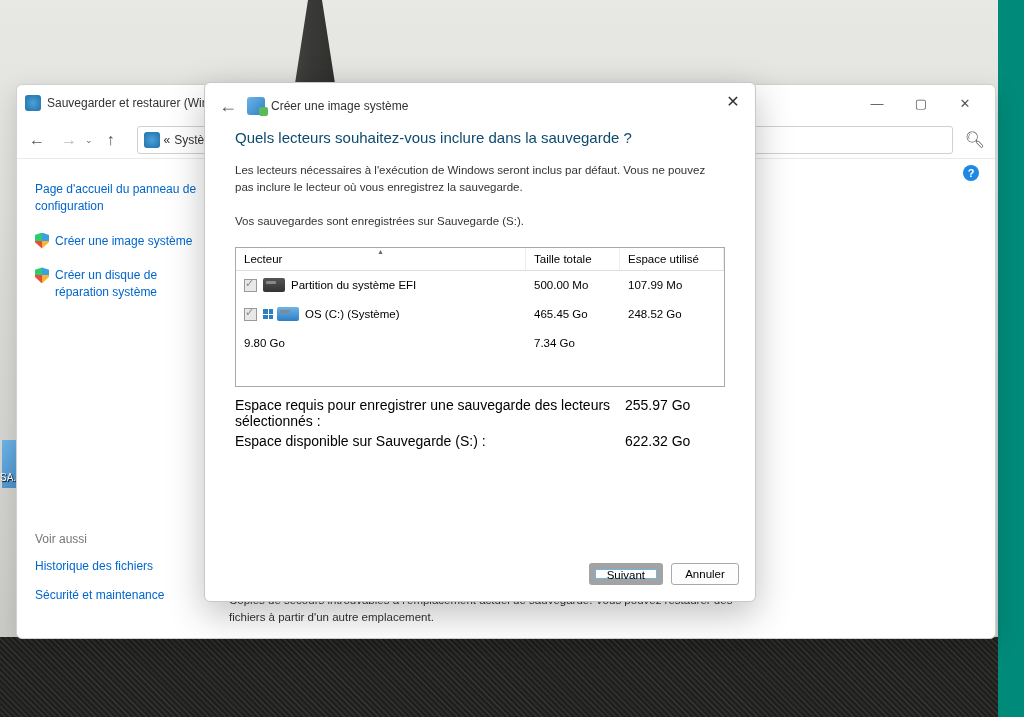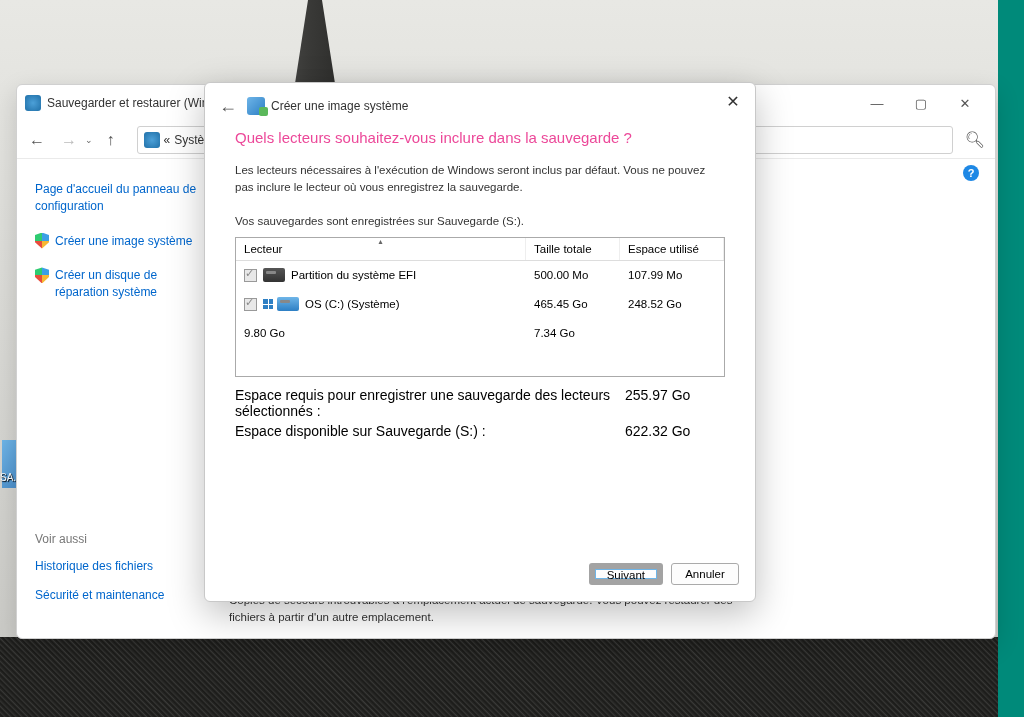--- a/index.html
+++ b/index.html
@@ -95,23 +95,23 @@
     .dlg-back { width: 26px; height: 26px; display:flex;align-items:center;justify-content:center; color:#555; font-size: 18px; }
     .dlg-icon {
       width: 18px; height: 18px;
       background: linear-gradient(135deg,#6eb5e8,#2d7fc4); border-radius: 3px; position: relative;
     }
     .dlg-icon::after { content:""; position:absolute; bottom:-1px; right:-3px; width: 9px; height: 9px; background:#5bb85b; border-radius: 2px; }
     .dlg-title { font-size: 12px; color: #333; flex: 1; }
     .dlg-close { width: 40px; height: 28px; display:flex;align-items:center;justify-content:center; color:#333; font-size: 16px; position:absolute; top: 4px; right: 2px; }
 
     .dialog-body { flex: 1; padding: 0 30px 0 30px; }
-    .dlg-heading { color: #ec4899; font-size: 15px; font-weight: 400; margin-top: 0px; margin-bottom: 16px; }
+    .dlg-heading { color: #0c4a6e; font-size: 15px; font-weight: 400; margin-top: 0px; margin-bottom: 16px; }
     .dlg-desc { font-size: 11.5px; color: #333; line-height: 1.5; margin-bottom: 18px; }
-    .dlg-note { font-size: 11.5px; color: #333; margin-bottom: 10px; }
+    .dlg-note { font-size: 11.5px; color: #333; margin-bottom: 20px; }
 
     .drive-table {
       border: 1px solid #aaa; height: 140px; overflow: auto;
       font-size: 11.5px;
     }
     .drive-header {
       display: grid; grid-template-columns: 290px 94px 1fr;
       border-bottom: 1px solid #ddd; background: #fff;
     }
     .drive-header > div { padding: 5px 8px; border-right: 1px solid #eee; font-size: 11.5px; position:relative; }

